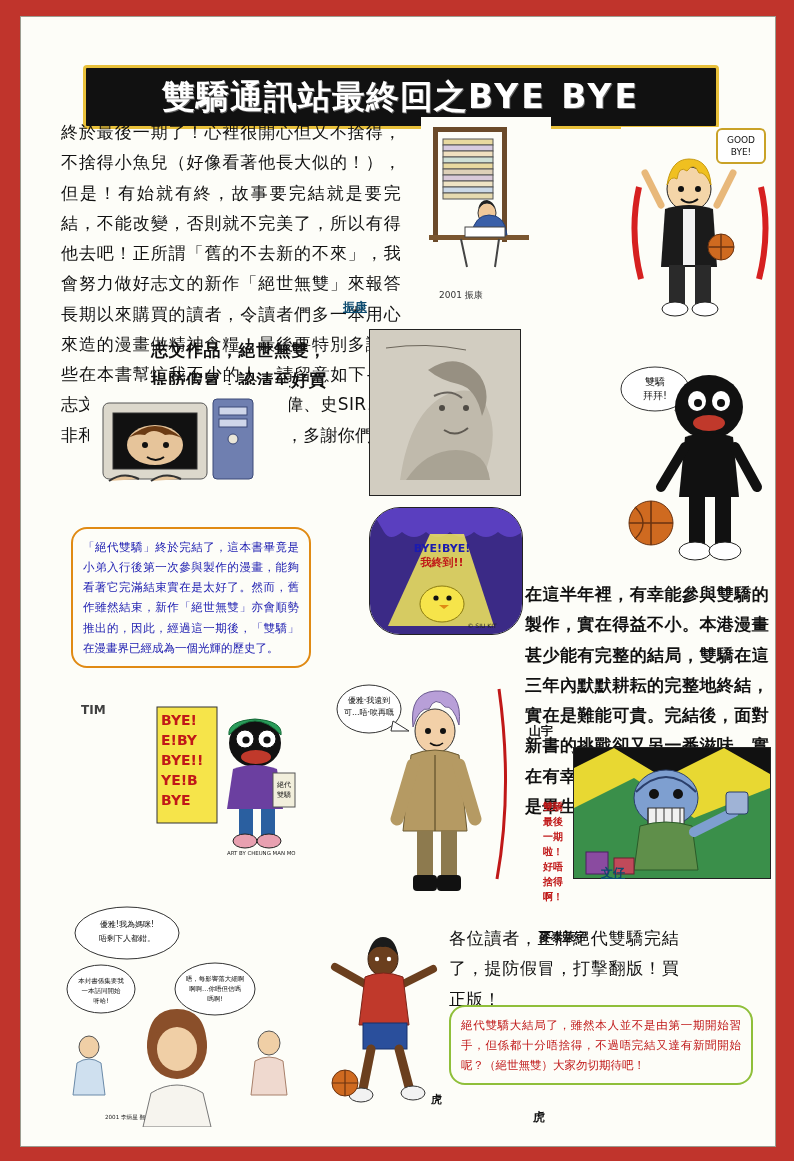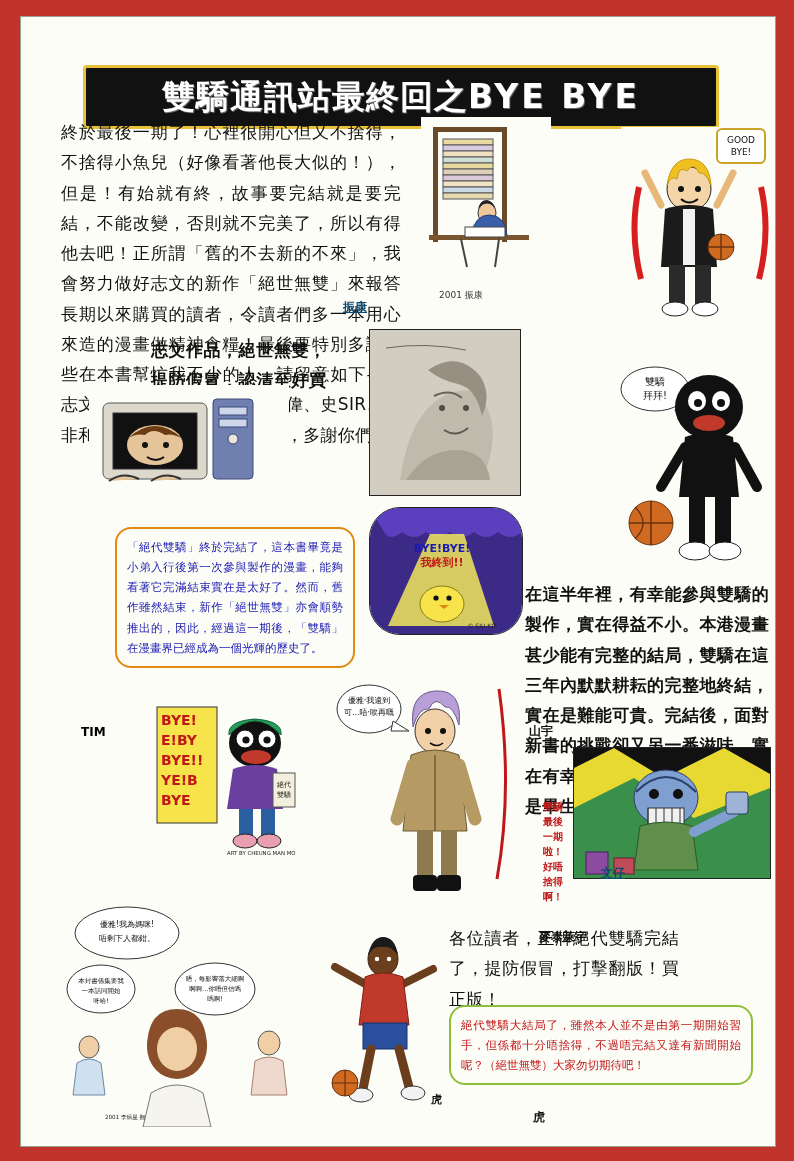--- a/index.html
+++ b/index.html
@@ -285,22 +285,22 @@
         <path d="M69 97 l5 4 l5 -4z" fill="#e08a14"></path>
         <text x="72" y="44" font-size="11" fill="#1b1bb0" text-anchor="middle" font-family="DejaVu Sans" font-weight="bold">BYE!BYE!</text>
         <text x="72" y="58" font-size="11" fill="#c01818" text-anchor="middle" font-family="DejaVu Sans" font-weight="bold">我終到!!</text>
         <text x="112" y="120" font-size="6" fill="#222" text-anchor="middle" font-family="DejaVu Sans">© SIU KIT</text>
       </svg>
     </div>
 
     <div class="tblock" style="left:504px; top:562px; width:244px; font-weight:bold;">在這半年裡，有幸能參與雙驕的製作，實在得益不小。本港漫畫甚少能有完整的結局，雙驕在這三年內默默耕耘的完整地終結，實在是難能可貴。完結後，面對新書的挑戰卻又另一番滋味。實在有幸能參與，所學，所知的真是畢生受用。</div>
     <div class="sign black" style="left:508px; top:706px;">山宇</div>
 
-    <div class="callout orange" style="left:50px; top:510px; width:216px;margin-left:44px;">「絕代雙驕」終於完結了，這本書畢竟是小弟入行後第一次參與製作的漫畫，能夠看著它完滿結束實在是太好了。然而，舊作雖然結束，新作「絕世無雙」亦會順勢推出的，因此，經過這一期後，「雙驕」在漫畫界已經成為一個光輝的歷史了。</div>
-    <div class="sign black" style="left:60px; top:708px; color:#000000;">TIM</div>
+    <div class="callout orange" style="left:50px; top:510px; width:216px;">「絕代雙驕」終於完結了，這本書畢竟是小弟入行後第一次參與製作的漫畫，能夠看著它完滿結束實在是太好了。然而，舊作雖然結束，新作「絕世無雙」亦會順勢推出的，因此，經過這一期後，「雙驕」在漫畫界已經成為一個光輝的歷史了。</div>
+    <div class="sign black" style="left:60px; top:686px; color:#404040;">TIM</div>
 
     <div class="art" style="left:130px; top:686px; width:170px; height:160px;">
       <svg width="170" height="160" viewBox="0 0 170 160">
         <rect x="0" y="0" width="170" height="160" fill="#fdfdf8"></rect>
 
         <rect x="6" y="4" width="60" height="116" fill="#f6e44a" stroke="#333"></rect>
         <text x="10" y="22" font-size="14" fill="#c01818" font-family="DejaVu Sans" font-weight="bold">BYE!</text>
         <text x="10" y="42" font-size="14" fill="#c01818" font-family="DejaVu Sans" font-weight="bold">E!BY</text>
         <text x="10" y="62" font-size="14" fill="#c01818" font-family="DejaVu Sans" font-weight="bold">BYE!!</text>
         <text x="10" y="82" font-size="14" fill="#c01818" font-family="DejaVu Sans" font-weight="bold">YE!B</text>

